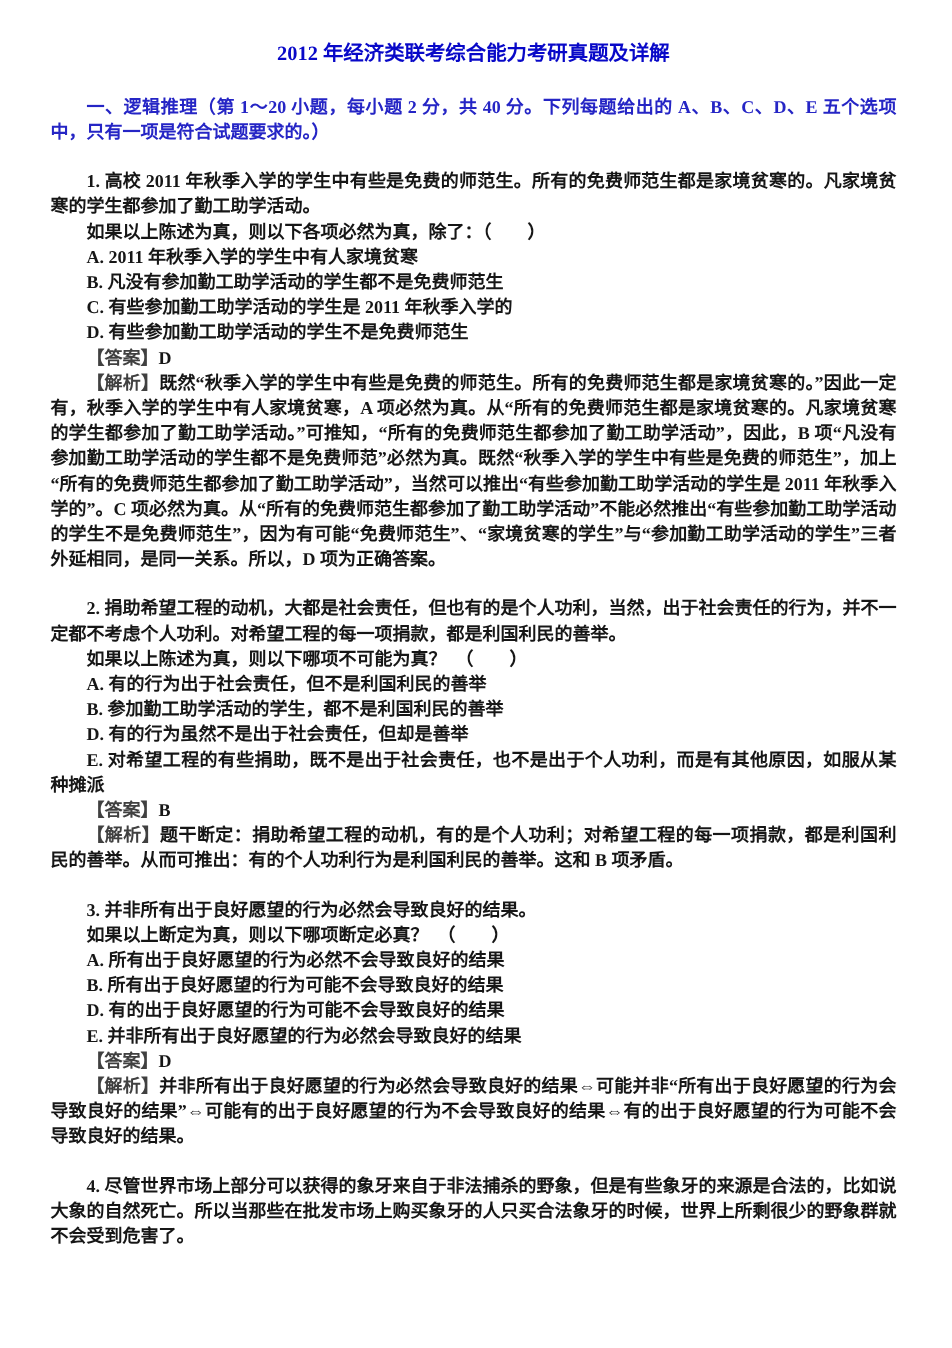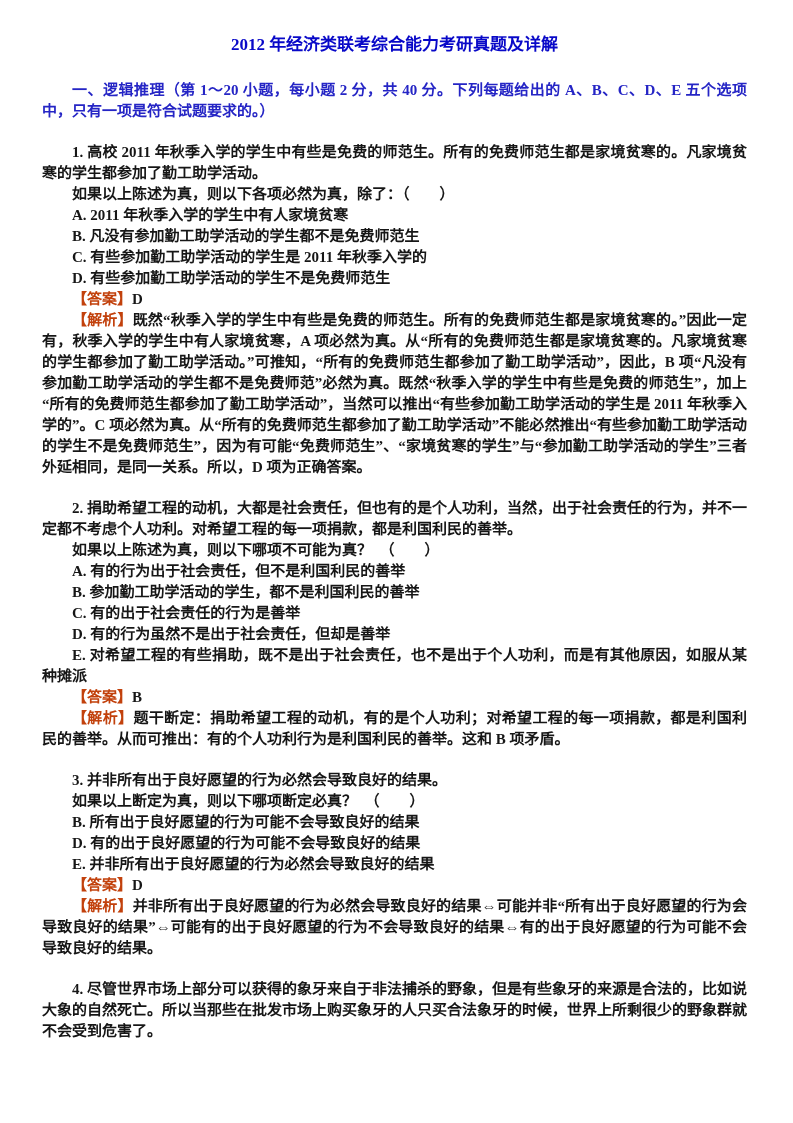--- a/index.html
+++ b/index.html
@@ -33,21 +33,21 @@
     text-align: justify;
     font-weight: bold;
   }
   .section-header {
     color: #2525C5;
   }
   .question {
     margin-top: 20px;
   }
   .label-blue {
-    color: #c2410c;
+    color: #404040;
   }
 </style>
 </head>
 <body>
 
 <div class="page">
 
   <h1 class="doc-title">2012 年经济类联考综合能力考研真题及详解</h1>
 
   <p class="section-header">一、逻辑推理（第 1～20 小题，每小题 2 分，共 40 分。下列每题给出的 A、B、C、D、E 五个选项中，只有一项是符合试题要求的。）</p>
@@ -61,30 +61,30 @@
     <p>D. 有些参加勤工助学活动的学生不是免费师范生</p>
     <p><span class="label-blue">【答案】</span><span>D</span></p>
     <p><span class="label-blue">【解析】</span><span>既然“秋季入学的学生中有些是免费的师范生。所有的免费师范生都是家境贫寒的。”因此一定有，秋季入学的学生中有人家境贫寒，A 项必然为真。从“所有的免费师范生都是家境贫寒的。凡家境贫寒的学生都参加了勤工助学活动。”可推知，“所有的免费师范生都参加了勤工助学活动”，因此，B 项“凡没有参加勤工助学活动的学生都不是免费师范”必然为真。既然“秋季入学的学生中有些是免费的师范生”，加上“所有的免费师范生都参加了勤工助学活动”，当然可以推出“有些参加勤工助学活动的学生是 2011 年秋季入学的”。C 项必然为真。从“所有的免费师范生都参加了勤工助学活动”不能必然推出“有些参加勤工助学活动的学生不是免费师范生”，因为有可能“免费师范生”、“家境贫寒的学生”与“参加勤工助学活动的学生”三者外延相同，是同一关系。所以，D 项为正确答案。</span></p>
   </div>
 
   <div class="question">
     <p>2. 捐助希望工程的动机，大都是社会责任，但也有的是个人功利，当然，出于社会责任的行为，并不一定都不考虑个人功利。对希望工程的每一项捐款，都是利国利民的善举。</p>
     <p>如果以上陈述为真，则以下哪项不可能为真？　（　　）</p>
     <p>A. 有的行为出于社会责任，但不是利国利民的善举</p>
     <p>B. 参加勤工助学活动的学生，都不是利国利民的善举</p>
-    <p>C. 有的出于社会责任的行为是善举</p>
     <p>D. 有的行为虽然不是出于社会责任，但却是善举</p>
     <p>E. 对希望工程的有些捐助，既不是出于社会责任，也不是出于个人功利，而是有其他原因，如服从某种摊派</p>
     <p><span class="label-blue">【答案】</span><span>B</span></p>
     <p><span class="label-blue">【解析】</span><span>题干断定：捐助希望工程的动机，有的是个人功利；对希望工程的每一项捐款，都是利国利民的善举。从而可推出：有的个人功利行为是利国利民的善举。这和 B 项矛盾。</span></p>
   </div>
 
   <div class="question">
     <p>3. 并非所有出于良好愿望的行为必然会导致良好的结果。</p>
     <p>如果以上断定为真，则以下哪项断定必真？　（　　）</p>
+    <p>A. 所有出于良好愿望的行为必然不会导致良好的结果</p>
     <p>B. 所有出于良好愿望的行为可能不会导致良好的结果</p>
     <p>D. 有的出于良好愿望的行为可能不会导致良好的结果</p>
     <p>E. 并非所有出于良好愿望的行为必然会导致良好的结果</p>
     <p><span class="label-blue">【答案】</span><span>D</span></p>
     <p><span class="label-blue">【解析】</span><span>并非所有出于良好愿望的行为必然会导致良好的结果⇔可能并非“所有出于良好愿望的行为会导致良好的结果”⇔可能有的出于良好愿望的行为不会导致良好的结果⇔有的出于良好愿望的行为可能不会导致良好的结果。</span></p>
   </div>
 
   <div class="question">
     <p>4. 尽管世界市场上部分可以获得的象牙来自于非法捕杀的野象，但是有些象牙的来源是合法的，比如说大象的自然死亡。所以当那些在批发市场上购买象牙的人只买合法象牙的时候，世界上所剩很少的野象群就不会受到危害了。</p>
   </div>

